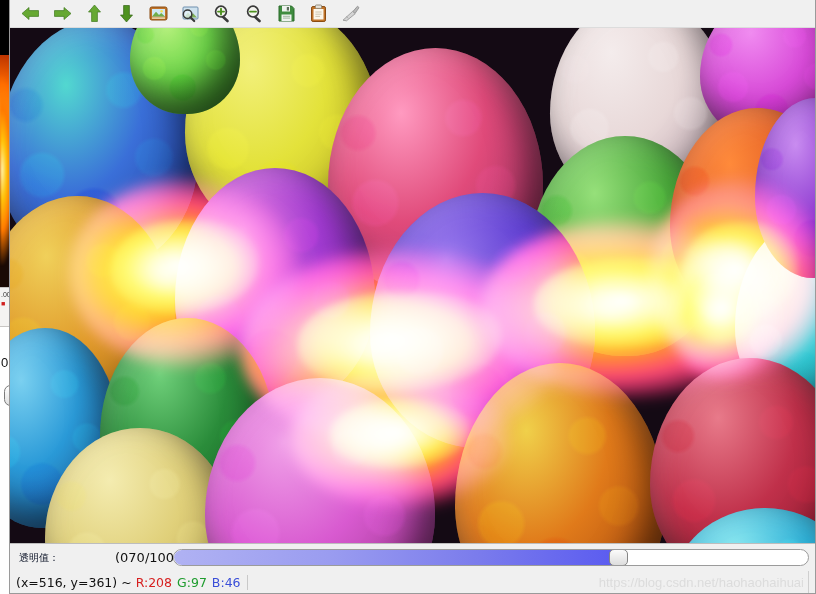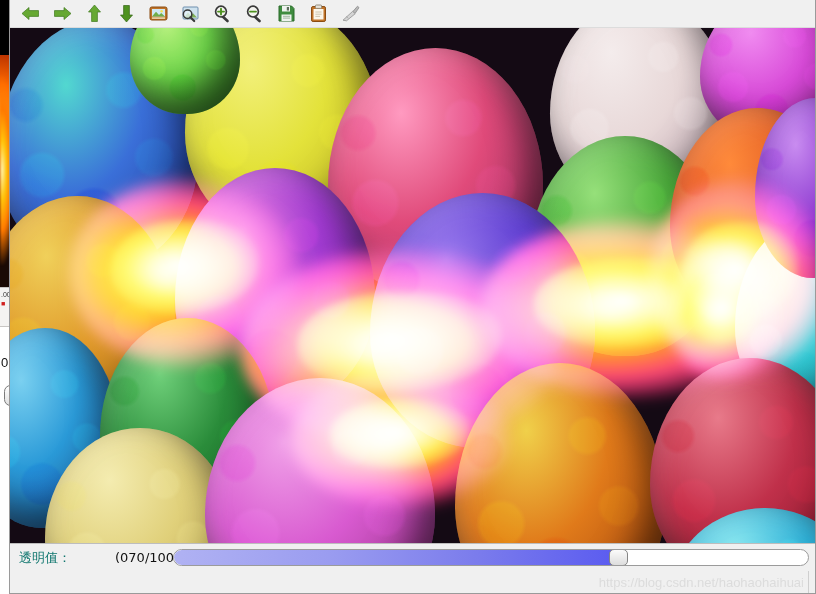--- a/index.html
+++ b/index.html
@@ -150,21 +150,21 @@
 
   
   #slider-row {
     height: 27px; min-height: 27px;
     background: #f0f0f0;
     display: flex; align-items: center;
     padding: 0 6px 0 9px;
     gap: 0;
   }
   #slider-label {
-    font-size: 13px; color: #0f766e;
+    font-size: 10px; color: #0f172a;
     font-family: "DejaVu Sans", sans-serif;
     width: 96px;
   }
   #slider-value {
     font-size: 13px; color: #111;
     font-family: "DejaVu Sans", sans-serif;
     width: 58px;
   }
   #slider-track {
     position: relative;
@@ -394,16 +394,23 @@
   <div id="slider-row">
     <span id="slider-label">透明值：</span>
     <span id="slider-value">(070/100)</span>
     <div id="slider-track">
       <div id="slider-fill"></div>
       <div id="slider-thumb"></div>
     </div>
   </div>
 
   <div id="status-bar">
+    <div id="status-cell">
+      <span class="coord">(x=516, y=361)</span>
+      <span class="tilde">~</span>
+      <span class="ch-r">R:208</span>
+      <span class="ch-g">G:97</span>
+      <span class="ch-b">B:46</span>
+    </div>
     <div id="watermark">https://blog.csdn.net/haohaohaihuai</div>
   </div>
 
 </div>
 
 </body></html>

